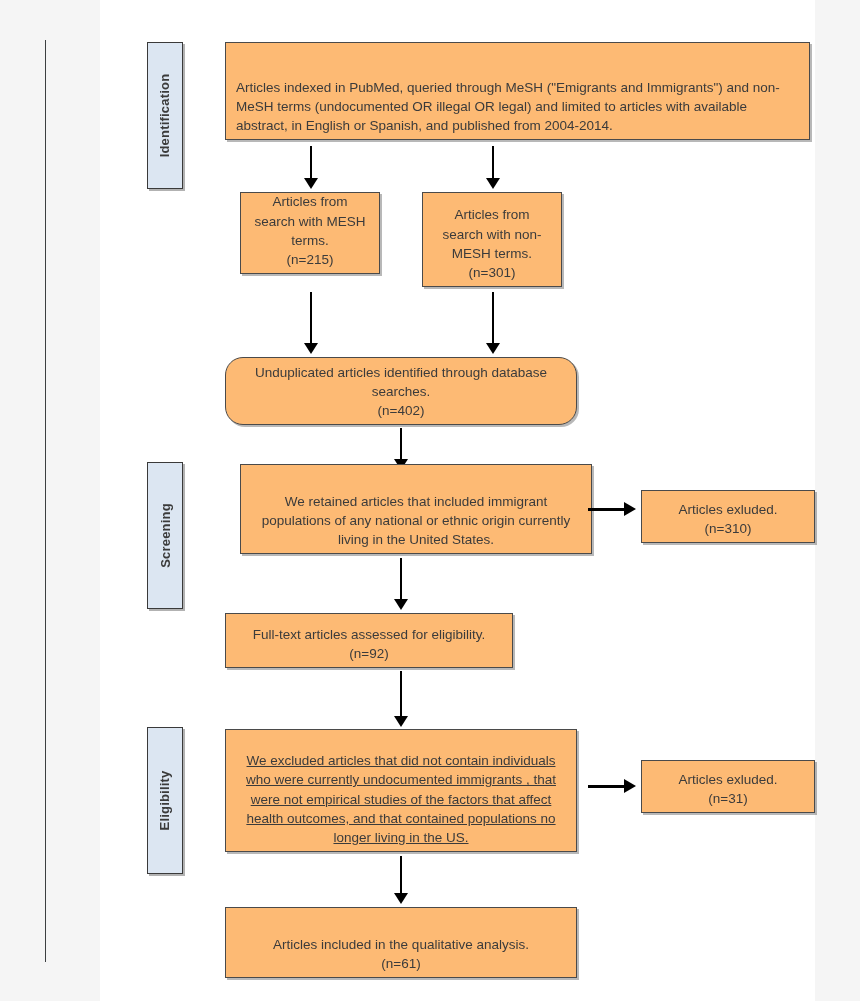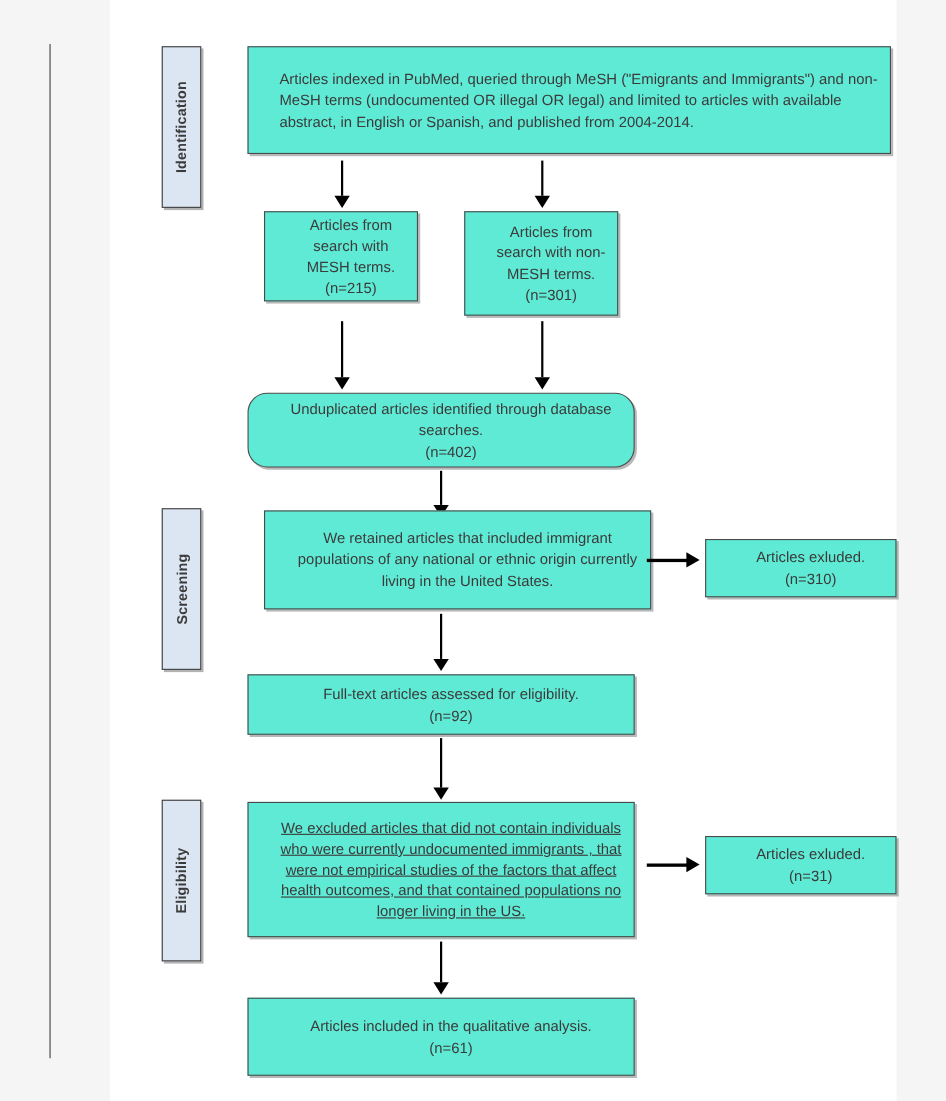--- a/index.html
+++ b/index.html
@@ -57,31 +57,30 @@
     white-space: nowrap;
     font-size: 13px;
     font-weight: bold;
     color: #3b3b3b;
     letter-spacing: 0.2px;
   }
 
   
   .flow-box {
     position: absolute;
-    background: #5eead4;
+    background: #fdba74;
     border: 1px solid #4a4a4a;
     box-shadow: 2px 2px 0 rgba(0,0,0,0.28);
     display: flex;
-    align-items: center;
+    align-items: flex-end;
     justify-content: center;
     box-sizing: border-box;
     color: #3b3b3b;
     font-size: 13.5px;
     line-height: 1.42;
-    padding-left: 18px;
   }
   .flow-box .txt {
     padding: 4px 10px;
     display: block;
     width: 100%;
     box-sizing: border-box;
     white-space: pre-line;
   }
   .align-left  .txt { text-align: left; }
   .align-center .txt { text-align: center; }
@@ -205,21 +204,21 @@
   <div class="flow-box align-center" style="left:641px; top:490px; width:174px; height:53px;">
     <span class="txt">Articles exluded.
 (n=310)</span>
   </div>
 
   <div class="arrow-v" style="left:393px; top:558px; height:52px;">
     <div class="stem" style="height:41px;"></div>
     <div class="head"></div>
   </div>
 
-  <div class="flow-box align-center" style="left:225px; top:613px; width:352px; height:55px;">
+  <div class="flow-box align-center" style="left:225px; top:613px; width:288px; height:55px;">
     <span class="txt">Full-text articles assessed for eligibility.
 (n=92)</span>
   </div>
 
   <div class="arrow-v" style="left:393px; top:671px; height:56px;">
     <div class="stem" style="height:45px;"></div>
     <div class="head"></div>
   </div>
 
   <div class="flow-box align-center" style="left:225px; top:729px; width:352px; height:123px;text-decoration:underline;">

